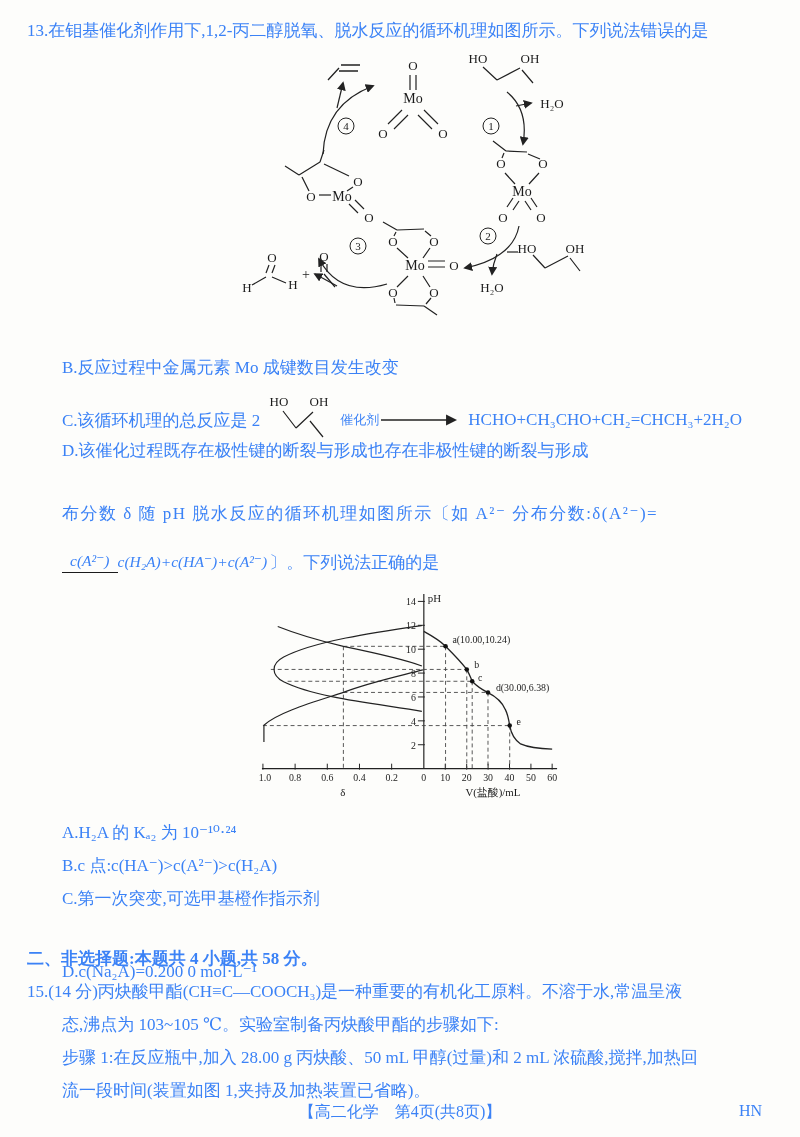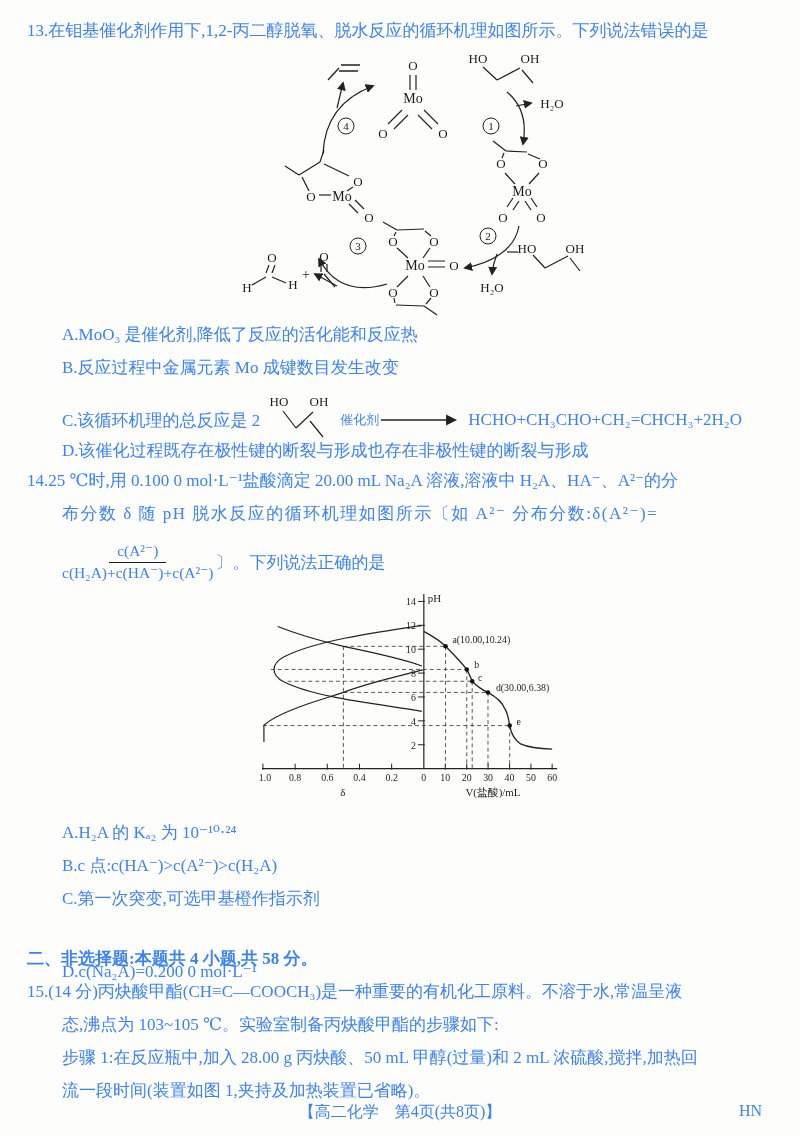--- a/index.html
+++ b/index.html
@@ -6,21 +6,21 @@
   .sheet{
     position:relative;width:800px;height:1137px;margin:0 auto;
     background:#fdfdfb;color:#3b82f6;
     font-family:"Liberation Serif","DejaVu Serif",serif;
     overflow:hidden;
   }
   .txt{position:absolute;font-size:17px;line-height:1.25;white-space:nowrap;}
   .bold{font-weight:bold;}
   .ls{letter-spacing:1.5px;}
   .row{position:absolute;display:flex;align-items:center;gap:5px;white-space:nowrap;font-size:17px;}
-  .frac{display:inline-flex;flex-direction:column;align-items:center;font-size:15.5px;line-height:1.35;}
+  .frac{display:inline-flex;flex-direction:row;align-items:center;font-size:15.5px;line-height:1.35;font-style:italic;}
   .frac .num{padding:0 8px;border-bottom:1.4px solid #1b1b1b;}
   .arrowbox{display:inline-flex;flex-direction:row;align-items:center;font-size:13px;line-height:1.1;}
   svg text{fill:#1b1b1b;}
   .footer-center{position:absolute;left:0;width:100%;text-align:center;font-size:16px;}
   .footer-right{position:absolute;font-size:16px;}
 </style>
 </head>
 <body>
 
 <div class="sheet">
@@ -147,21 +147,20 @@
     </g>
     <g stroke="#222" stroke-width="1.3" fill="none">
       <path d="M103,34 L114,22 M114,25 L133,25 M116,19 L135,19"></path>
     </g>
     <g>
       <circle cx="121" cy="80" r="8" stroke="#222" stroke-width="1" fill="none"></circle>
       <text x="121" y="84" font-size="11" text-anchor="middle">4</text>
     </g>
   </svg>
 
-  <div class="txt" style="left:62px;top:324px;">A.MoO₃ 是催化剂,降低了反应的活化能和反应热</div>
   <div class="txt" style="left:62px;top:357px;">B.反应过程中金属元素 Mo 成键数目发生改变</div>
 
   <div class="row" style="left:62px;top:392px;height:56px;">
     <span>C.该循环机理的总反应是 2</span>
     <svg width="70" height="54" viewBox="0 0 70 54">
       <text x="14" y="13" font-size="13" text-anchor="middle">HO</text>
       <text x="54" y="13" font-size="13" text-anchor="middle">OH</text>
       <path d="M18,18 L31,35 M31,35 L48,19 M45,28 L58,44" stroke="#222" stroke-width="1.2" fill="none"></path>
     </svg>
     <span class="arrowbox">
@@ -173,21 +172,20 @@
               <path d="M0,0 L10,5 L0,10 z" fill="#222"></path>
             </marker>
           </defs>
       </svg>
     </span>
     <span>HCHO+CH₃CHO+CH₂=CHCH₃+2H₂O</span>
   </div>
 
   <div class="txt" style="left:62px;top:440px;">D.该催化过程既存在极性键的断裂与形成也存在非极性键的断裂与形成</div>
 
-  <div class="txt" style="left:27px;top:470px;">14.25 ℃时,用 0.100 0 mol·L⁻¹盐酸滴定 20.00 mL Na₂A 溶液,溶液中 H₂A、HA⁻、A²⁻的分</div>
   <div class="txt ls" style="left:62px;top:503px;">布分数 δ 随 pH 脱水反应的循环机理如图所示〔如 A²⁻ 分布分数:δ(A²⁻)=</div>
   <div class="row" style="left:62px;top:536px;height:52px;gap:2px;">
     <span class="frac">
       <span class="num">c(A²⁻)</span>
       <span class="den">c(H₂A)+c(HA⁻)+c(A²⁻)</span>
     </span>
     <span>〕。下列说法正确的是</span>
   </div>
 
   <svg style="position:absolute;left:258px;top:586px;" width="306" height="232" viewBox="0 0 310 235">

